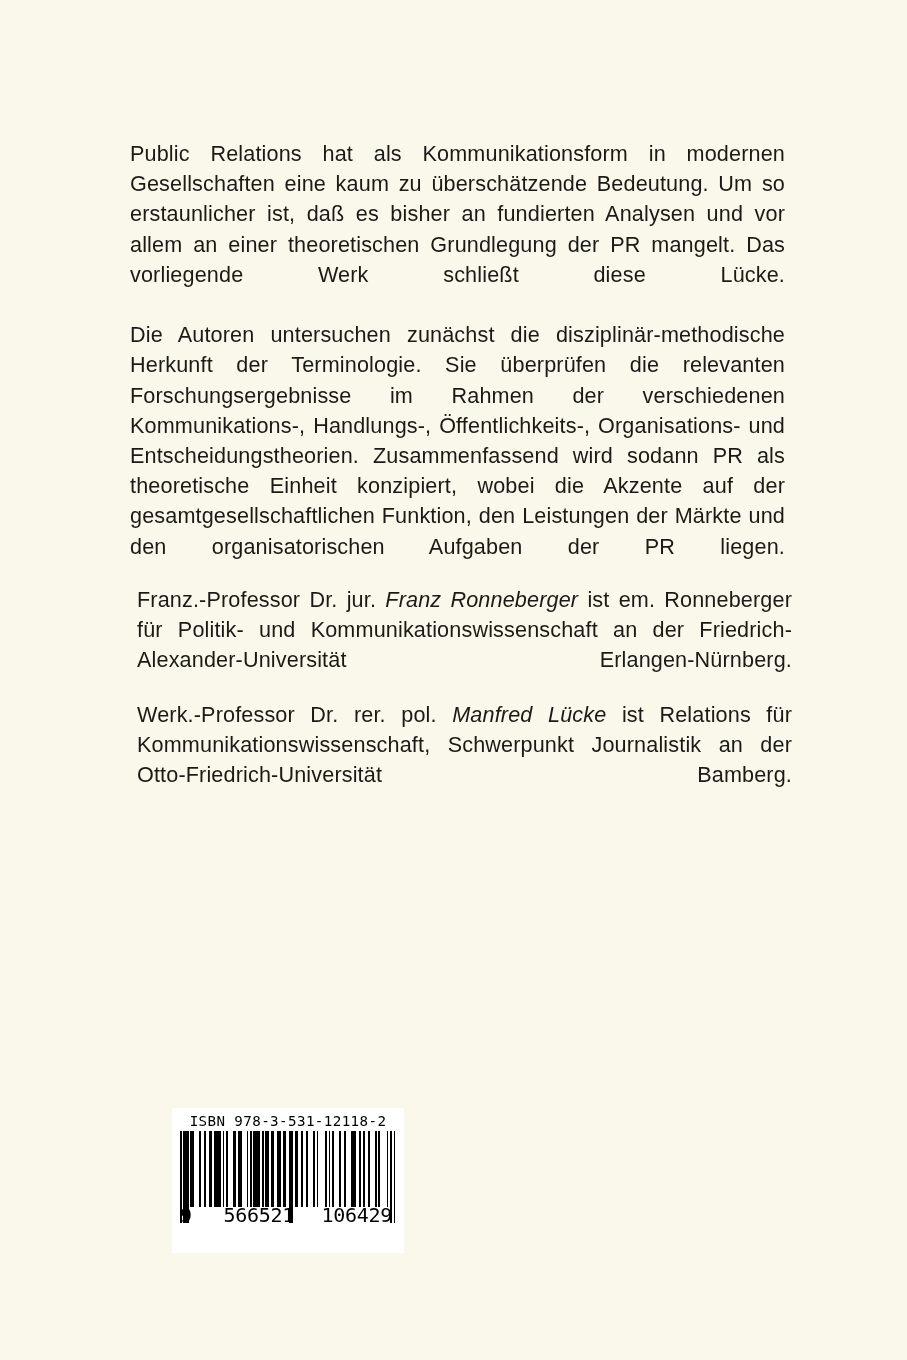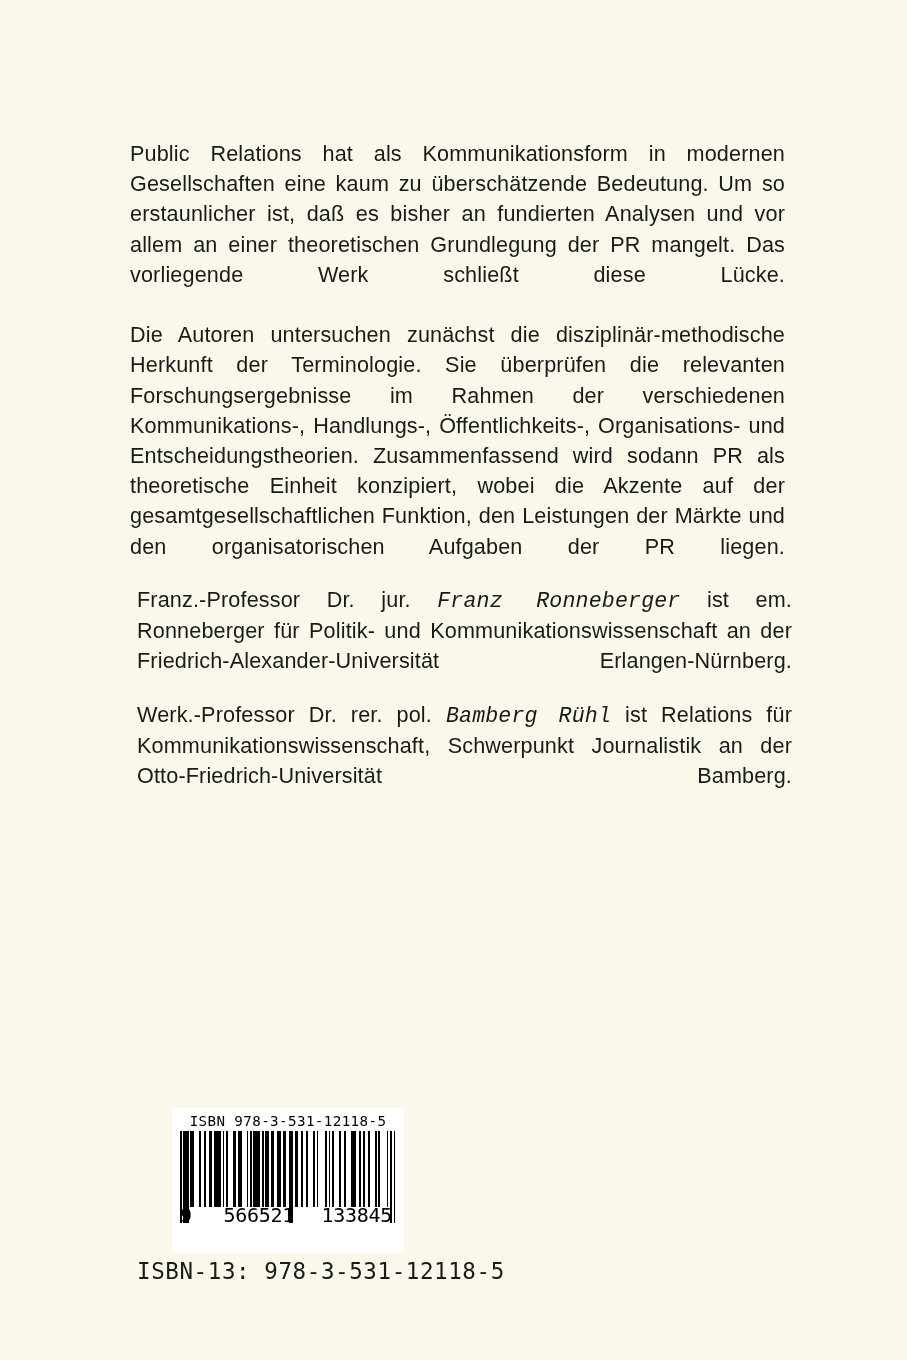--- a/index.html
+++ b/index.html
@@ -68,21 +68,20 @@
     word-spacing: 0.4px;
   }
   .bio::after {
     content: "";
     display: inline-block;
     width: 100%;
   }
 
   .name-italic {
     font-style: italic;
-    font-family: Liberation Mono, monospace;
   }
 
   
   .barcode-area {
     position: absolute;
     left: 172px;
     top: 1108px;
     width: 232px;
     height: 145px;
     background: #ffffff;
@@ -159,25 +158,25 @@
   <div class="blurb-block">
     <p class="para">Public Relations hat als Kommunikationsform in modernen Gesellschaften eine kaum zu überschätzende Bedeutung. Um so erstaunlicher ist, daß es bisher an fundierten Analysen und vor allem an einer theoretischen Grundlegung der PR mangelt. Das vorliegende Werk schließt diese Lücke.</p>
     <p class="para">Die Autoren untersuchen zunächst die disziplinär-methodische Herkunft der Terminologie. Sie überprüfen die relevanten Forschungsergebnisse im Rahmen der verschiedenen Kommunikations-, Handlungs-, Öffentlichkeits-, Organisations- und Entscheidungstheorien. Zusammenfassend wird sodann PR als theoretische Einheit konzipiert, wobei die Akzente auf der gesamtgesellschaftlichen Funktion, den Leistungen der Märkte und den organisatorischen Aufgaben der PR liegen.</p>
   </div>
 
   <div class="bio-block bio-1">
     <p class="bio"><span>Franz.-Professor Dr. jur. </span><span class="name-italic">Franz Ronneberger</span><span> ist em. Ronneberger für Politik- und Kommunikationswissenschaft an der Friedrich-Alexander-Universität Erlangen-Nürnberg.</span></p>
   </div>
 
   <div class="bio-block bio-2">
-    <p class="bio"><span>Werk.-Professor Dr. rer. pol. </span><span class="name-italic">Bamberg Rühl</span><span> ist Relations für Kommunikationswissenschaft, Schwerpunkt Journalistik an der Otto-Friedrich-Universität Bamberg.</span></p>
+    <p class="bio"><span>Werk.-Professor Dr. rer. pol. </span><span class="name-italic">Manfred Lücke</span><span> ist Relations für Kommunikationswissenschaft, Schwerpunkt Journalistik an der Otto-Friedrich-Universität Bamberg.</span></p>
   </div>
 
   <div class="barcode-area">
-    <div class="barcode-isbn">ISBN 978-3-531-12118-5</div>
+    <div class="barcode-isbn">ISBN 978-3-531-12118-2</div>
     <div class="bars-wrap">
       <div class="bars" id="bars">
           <div class="bar tall" style="width: 0.793651%;"></div>
           <div class="bar gap" style="width: 0.793651%;"></div>
           <div class="bar tall" style="width: 2.38095%;"></div>
           <div class="bar gap" style="width: 0.793651%;"></div>
           <div class="bar" style="width: 1.5873%;"></div>
           <div class="bar gap" style="width: 2.38095%;"></div>
           <div class="bar" style="width: 0.793651%;"></div>
           <div class="bar gap" style="width: 1.5873%;"></div>
@@ -247,20 +246,19 @@
           <div class="bar gap" style="width: 3.1746%;"></div>
           <div class="bar" style="width: 0.793651%;"></div>
           <div class="bar gap" style="width: 0.793651%;"></div>
           <div class="bar tall" style="width: 0.793651%;"></div>
           <div class="bar gap" style="width: 0.793651%;"></div>
           <div class="bar tall" style="width: 0.793651%;"></div>
         </div>
       <div class="barcode-digits">
         <span class="digits-left">9</span>
         <span class="digits-mid">566521</span>
-        <span class="digits-right">133845</span>
+        <span class="digits-right">106429</span>
       </div>
     </div>
   </div>
 
-  <div class="isbn13-line">ISBN-13: 978-3-531-12118-5</div>
 
 </div>
 
 </body></html>

